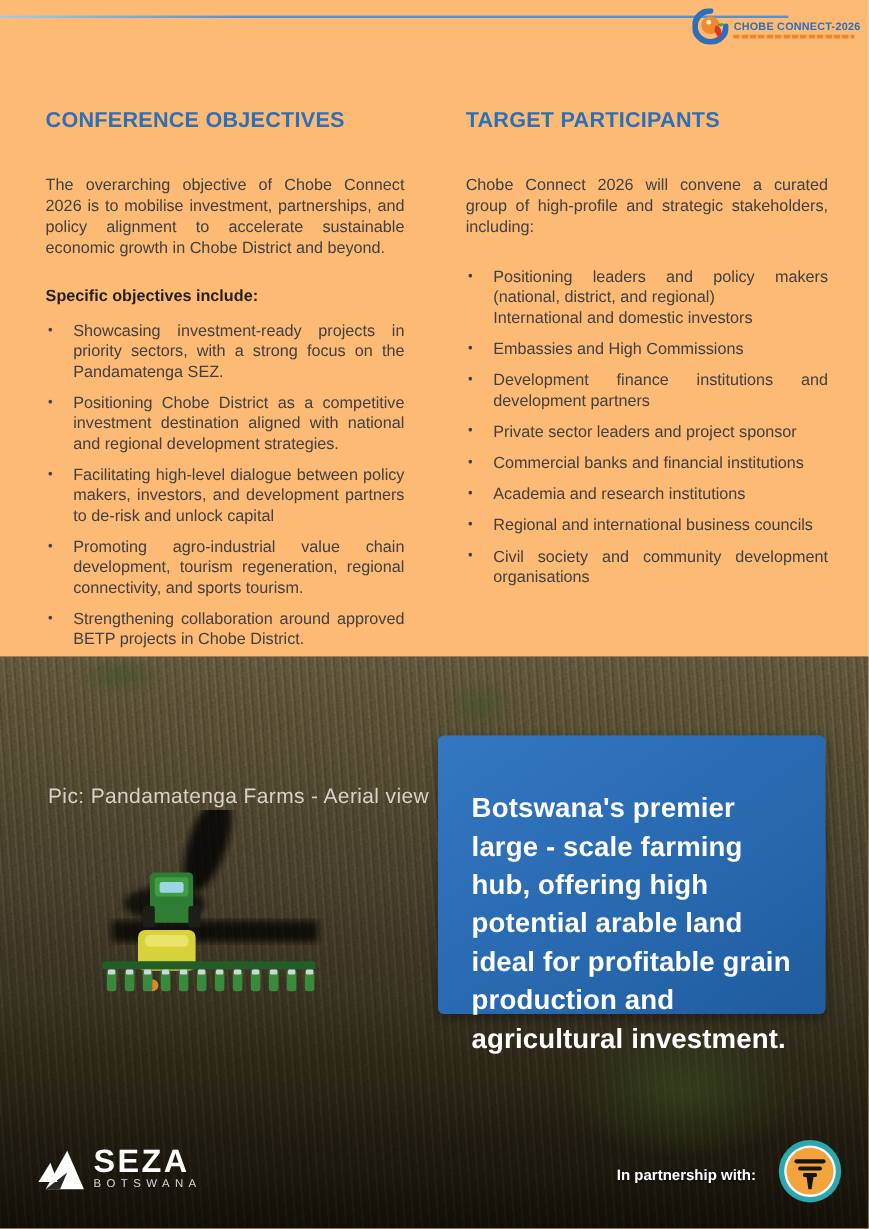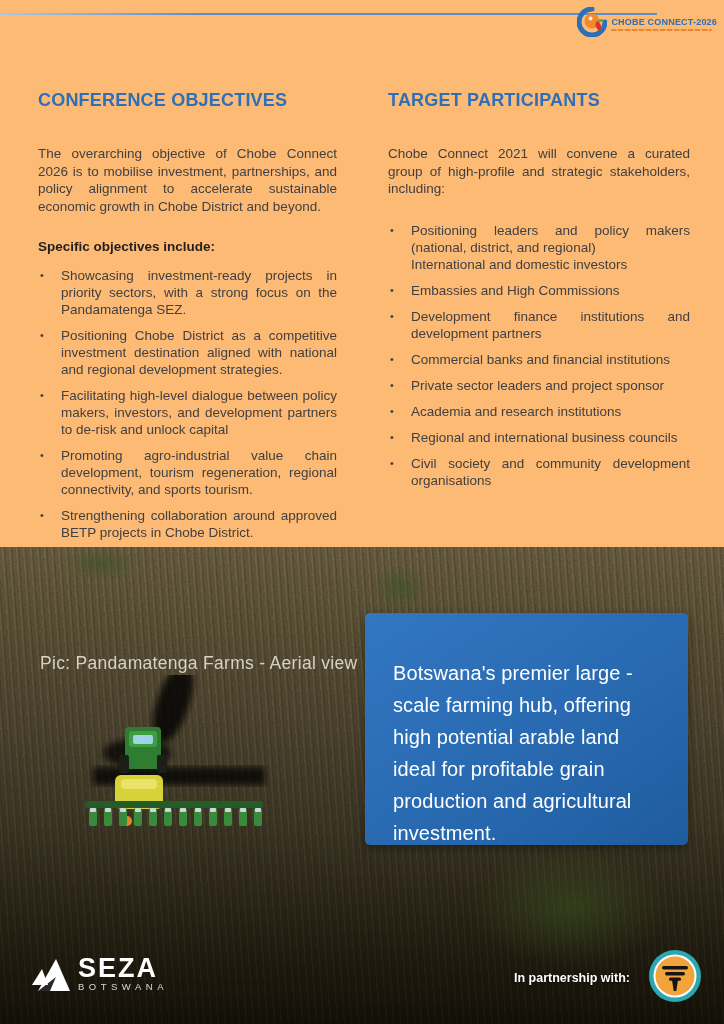--- a/index.html
+++ b/index.html
@@ -95,22 +95,22 @@
   }
   .callout{
     position:absolute;top:66px;left:365px;width:323px;height:232px;
     border-radius:5px;
     background:linear-gradient(145deg,#3377c1 0%,#2a6cb4 45%,#1f5c9e 100%);
     box-shadow:0 3px 10px rgba(0,0,0,.35);
     box-sizing:border-box;
     padding:44px 24px 0 28px;
   }
   .callout p{
-    margin:0;color:#ffffff;font-weight:normal;
-    font-size:20px;line-height:32px;letter-spacing:.1px;
+    margin:0;color:#ffffff;font-weight:bold;
+    font-size:23px;line-height:32px;letter-spacing:.1px;
   }
   .tractor{position:absolute;left:85px;top:128px;}
 
   
   .seza{
     position:absolute;left:30px;top:408px;
     display:flex;gap:6px;
   }
   .seza-text{display:flex;flex-direction:column;}
   .seza-name{
@@ -160,30 +160,30 @@
         <li>Showcasing investment-ready projects in priority sectors, with a strong focus on the Pandamatenga SEZ.</li>
         <li>Positioning Chobe District as a competitive investment destination aligned with  national and regional development strategies.</li>
         <li>Facilitating high-level dialogue between policy makers, investors, and development partners to de-risk and unlock capital</li>
         <li>Promoting agro-industrial value chain development, tourism regeneration, regional connectivity, and sports tourism.</li>
         <li>Strengthening collaboration around approved BETP projects in Chobe District.</li>
       </ul>
     </div>
 
     <div class="col right">
       <h2 class="sec-heading">TARGET PARTICIPANTS</h2>
-      <p class="intro">Chobe Connect 2021 will convene a curated group of high-profile and strategic stakeholders, including:</p>
+      <p class="intro">Chobe Connect 2026 will convene a curated group of high-profile and strategic stakeholders, including:</p>
       <ul class="bullets">
         <li>
           <span>Positioning leaders and policy makers (national, district, and regional)</span>
           <span class="bullet-continuation">International and domestic investors</span>
         </li>
         <li>Embassies and High Commissions</li>
         <li>Development finance institutions and development partners</li>
+        <li>Private sector leaders and project sponsor</li>
         <li>Commercial banks and financial institutions</li>
-        <li>Private sector leaders and project sponsor</li>
         <li>Academia and research institutions</li>
         <li>Regional and international business councils</li>
         <li>Civil society and community development organisations</li>
       </ul>
     </div>
   </div>
 
   <div class="photo">
 
     <svg class="soil-noise" width="724" height="477">

